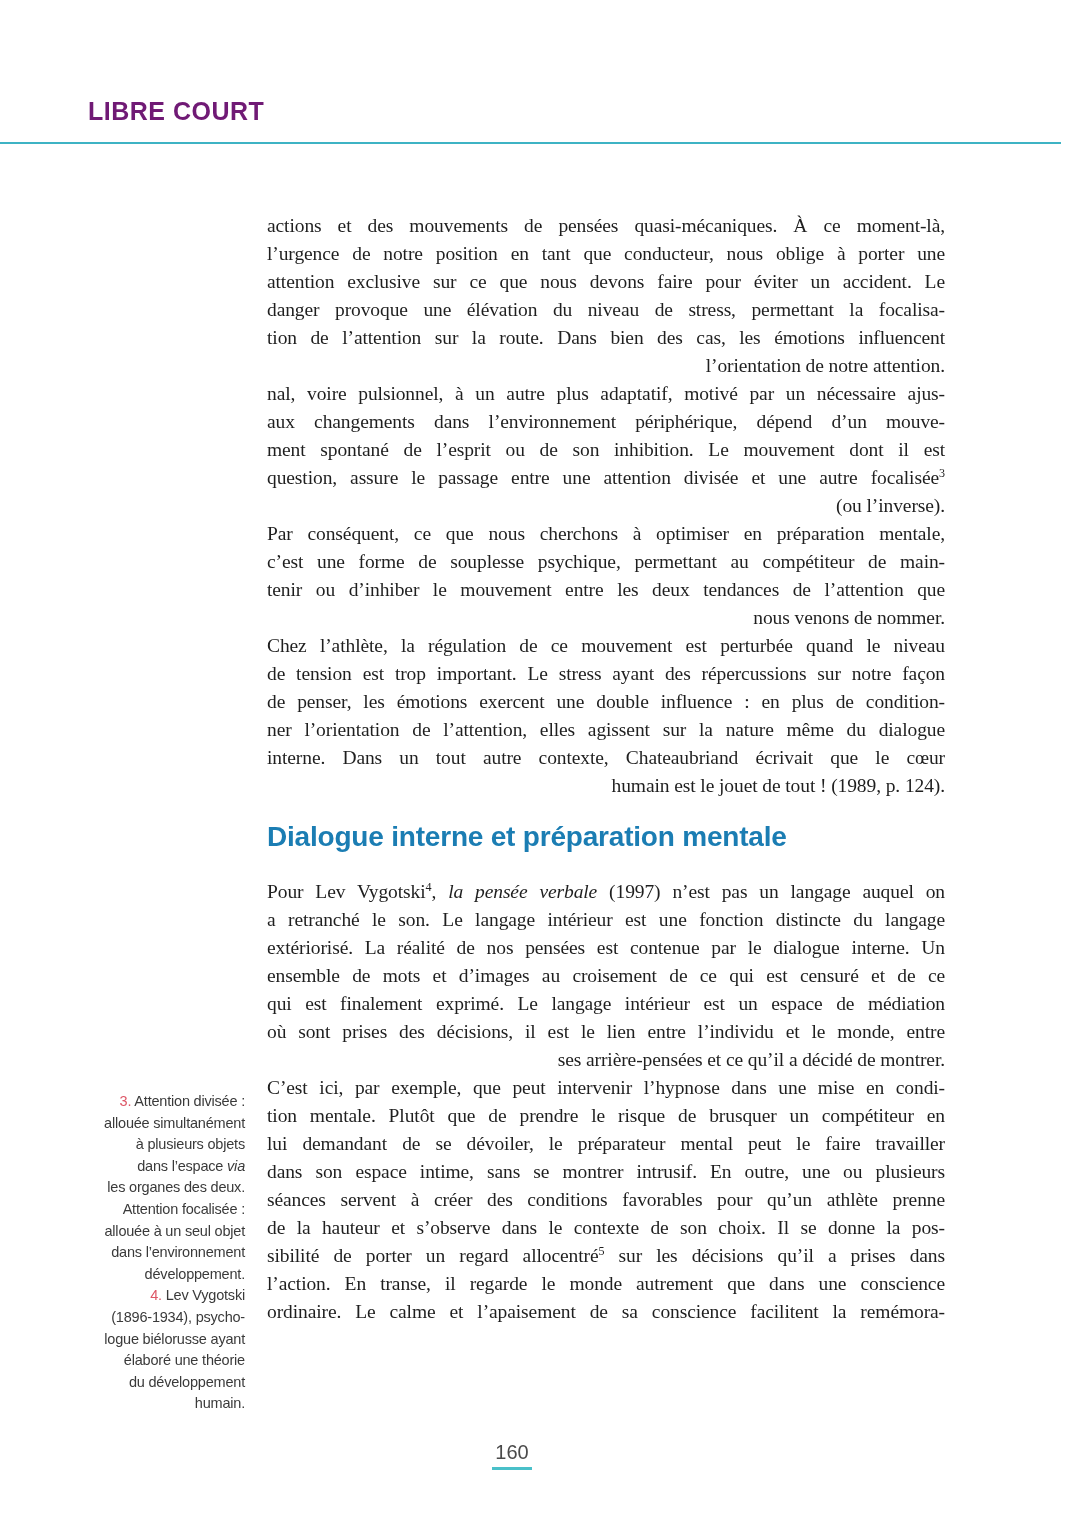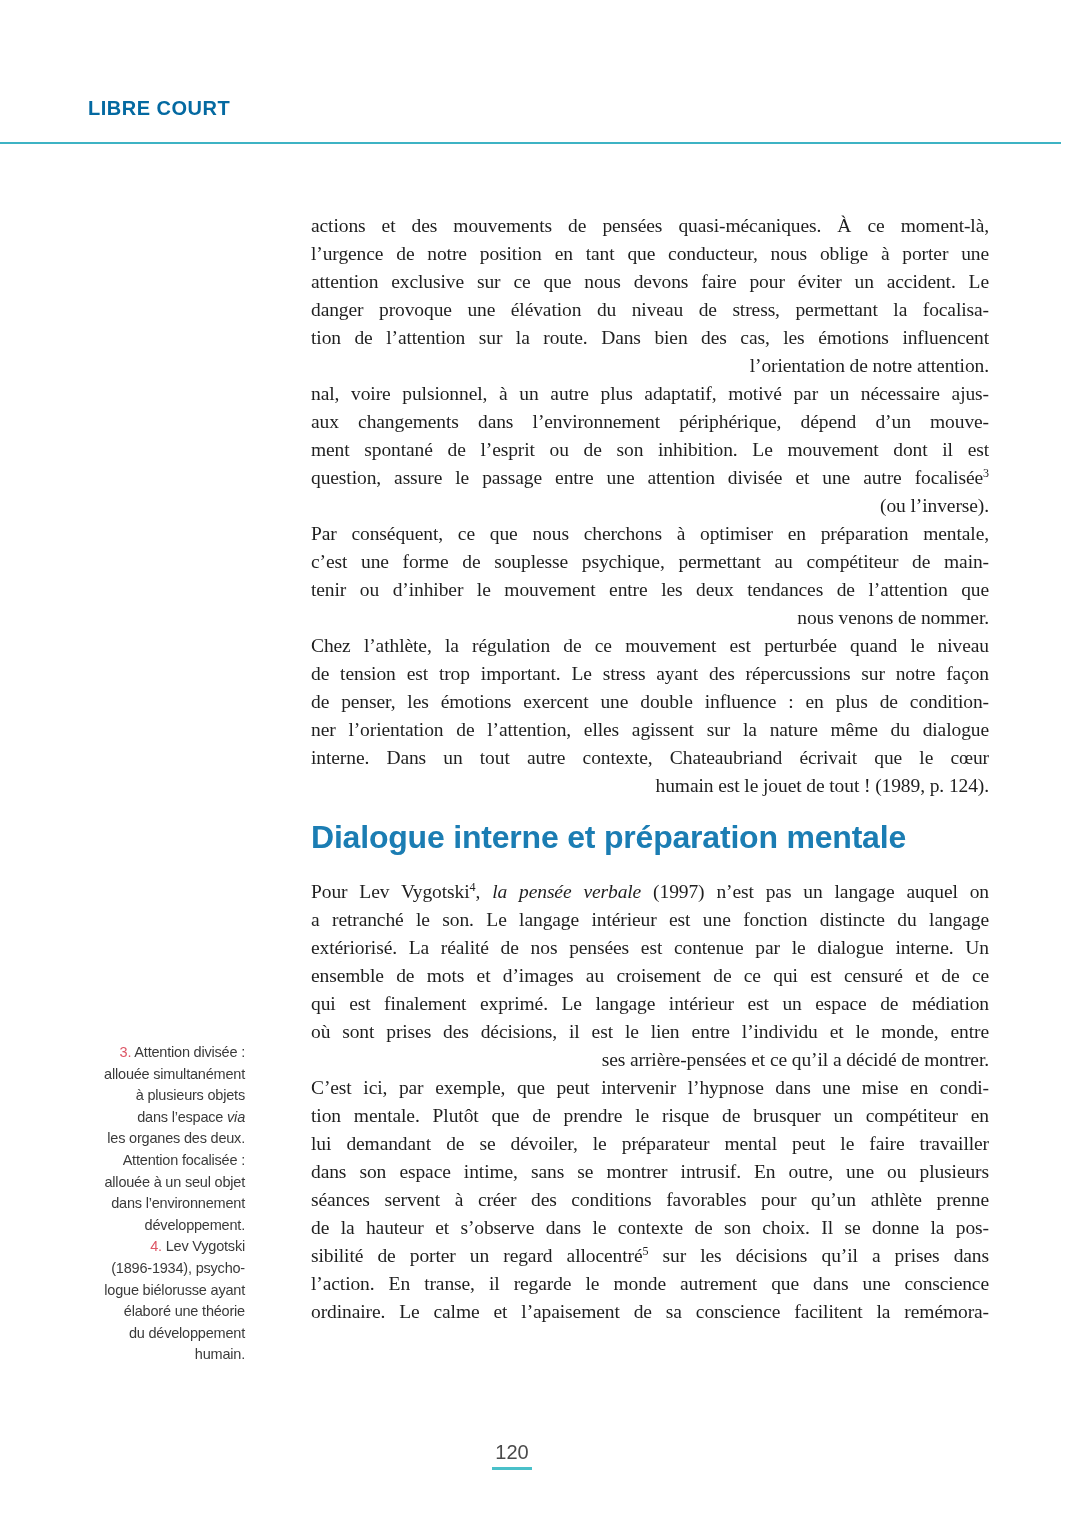--- a/index.html
+++ b/index.html
@@ -4,46 +4,45 @@
 <style>
   html, body { margin: 0; padding: 0; background: #ffffff; }
   .page {
     position: relative; width: 1085px; height: 1528px;
     background: #ffffff; overflow: hidden;
     font-family: "Liberation Serif", serif;
   }
   .kicker {
     position: absolute; left: 88px; top: 97px;
     font-family: "Liberation Sans", sans-serif;
-    font-weight: bold; font-size: 20px; letter-spacing: 0.5px;
-    color: #0369a1;
+    font-weight: bold; font-size: 25px; letter-spacing: 0.5px;
+    color: #701a75;
   }
   .rule {
     position: absolute; left: 0; top: 142px;
     width: 1061px; height: 2px; background: #3eb3c4;
   }
   .body-col {
     position: absolute; left: 267px; top: 212px; width: 678px;
     color: #1f1f1f; font-size: 19.5px; line-height: 28px;
     letter-spacing: -0.1px;
-    margin-left: 44px;
   }
   .para { margin: 0; }
   .line { text-align: right; white-space: normal; }
   .line.j { text-align: justify; text-align-last: justify; }
   .it { font-style: italic; }
   sup { font-size: 0.62em; line-height: 0; vertical-align: super; }
   h2.section-heading {
     font-family: "Liberation Sans", sans-serif;
     font-weight: 600; color: #1b7db3;
-    font-size: 32px; line-height: 38px;
+    font-size: 28px; line-height: 38px;
     margin: 18px 0 22px 0; letter-spacing: -0.2px;
   }
   .margin-notes {
-    position: absolute; left: 60px; top: 1042px; width: 185px;
+    position: absolute; left: 60px; top: 1091px; width: 185px;
     text-align: right;
     font-family: "Liberation Sans", sans-serif;
     font-size: 14.5px; line-height: 21.6px;
     color: #3a3a3a; letter-spacing: -0.2px;
   }
   .nnum { color: #dd5666; }
   .pagenum {
     position: absolute; left: 472px; top: 1441px; width: 80px;
     text-align: center;
     font-family: "Liberation Sans", sans-serif;
@@ -133,17 +132,17 @@
           <div class="line j"><span>séances servent à créer des conditions favorables pour qu’un athlète prenne</span></div>
           <div class="line j"><span>de la hauteur et s’observe dans le contexte de son choix. Il se donne la pos-</span></div>
           <div class="line j"><span>sibilité de porter un regard allocentré</span><sup>5</sup><span> sur les décisions qu’il a prises dans</span></div>
           <div class="line j"><span>l’action. En transe, il regarde le monde autrement que dans une conscience</span></div>
           <div class="line j"><span>ordinaire. Le calme et l’apaisement de sa conscience facilitent la remémora-</span></div>
         </div>
       </div>
   </div>
 
   <div class="pagenum">
-    <span>120</span>
+    <span>160</span>
     <div class="pagenum-rule"></div>
   </div>
 
 </div>
 
 </body></html>

